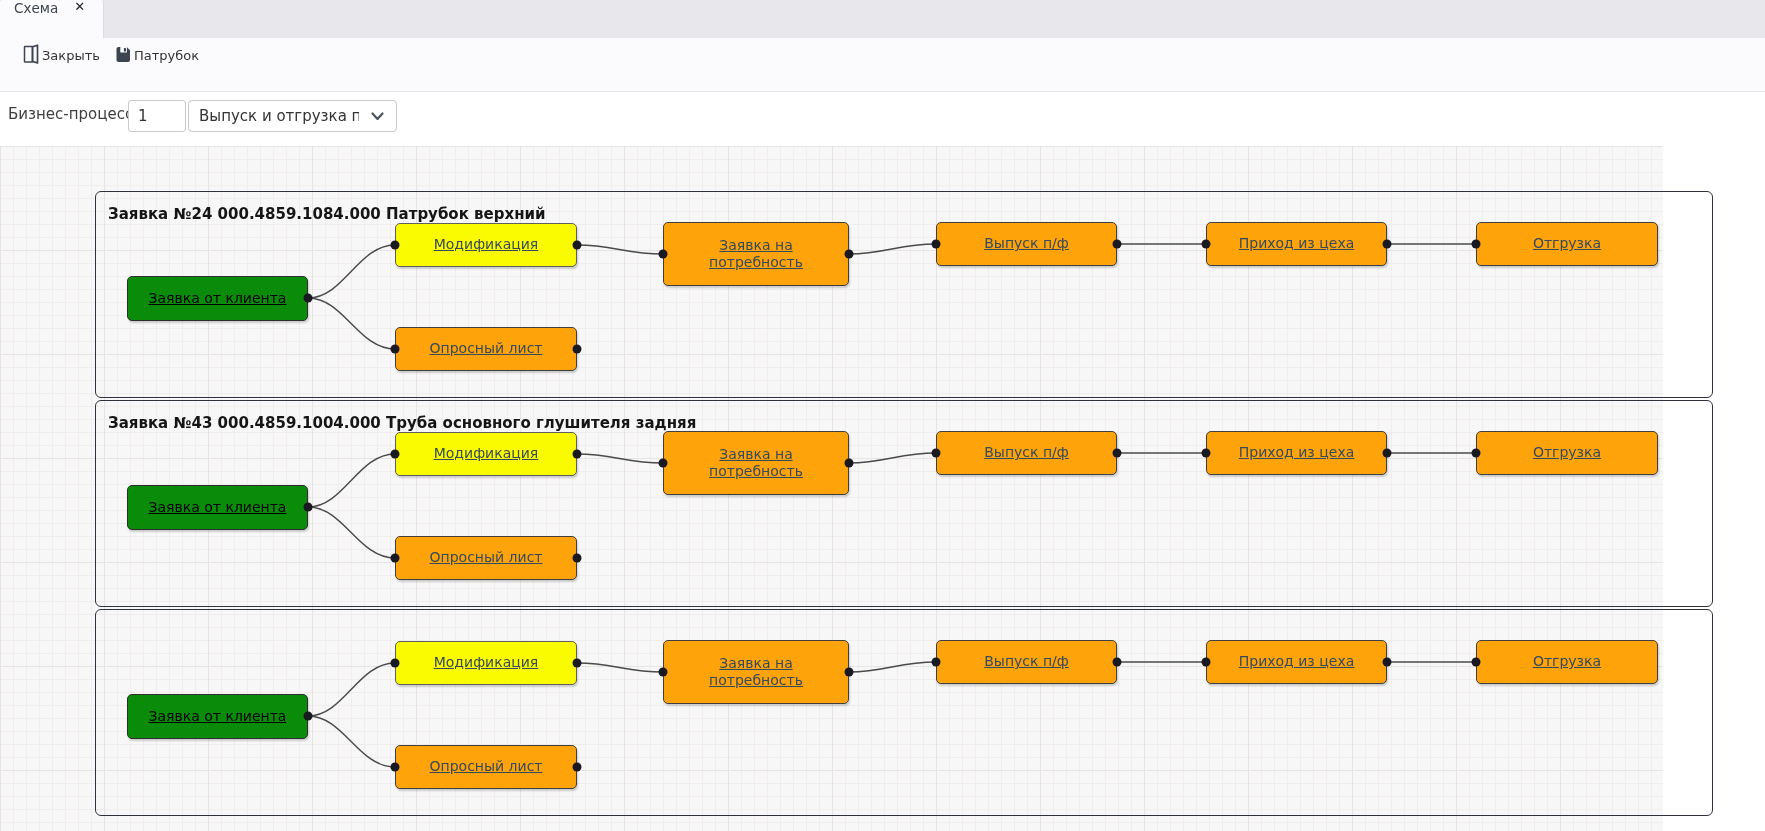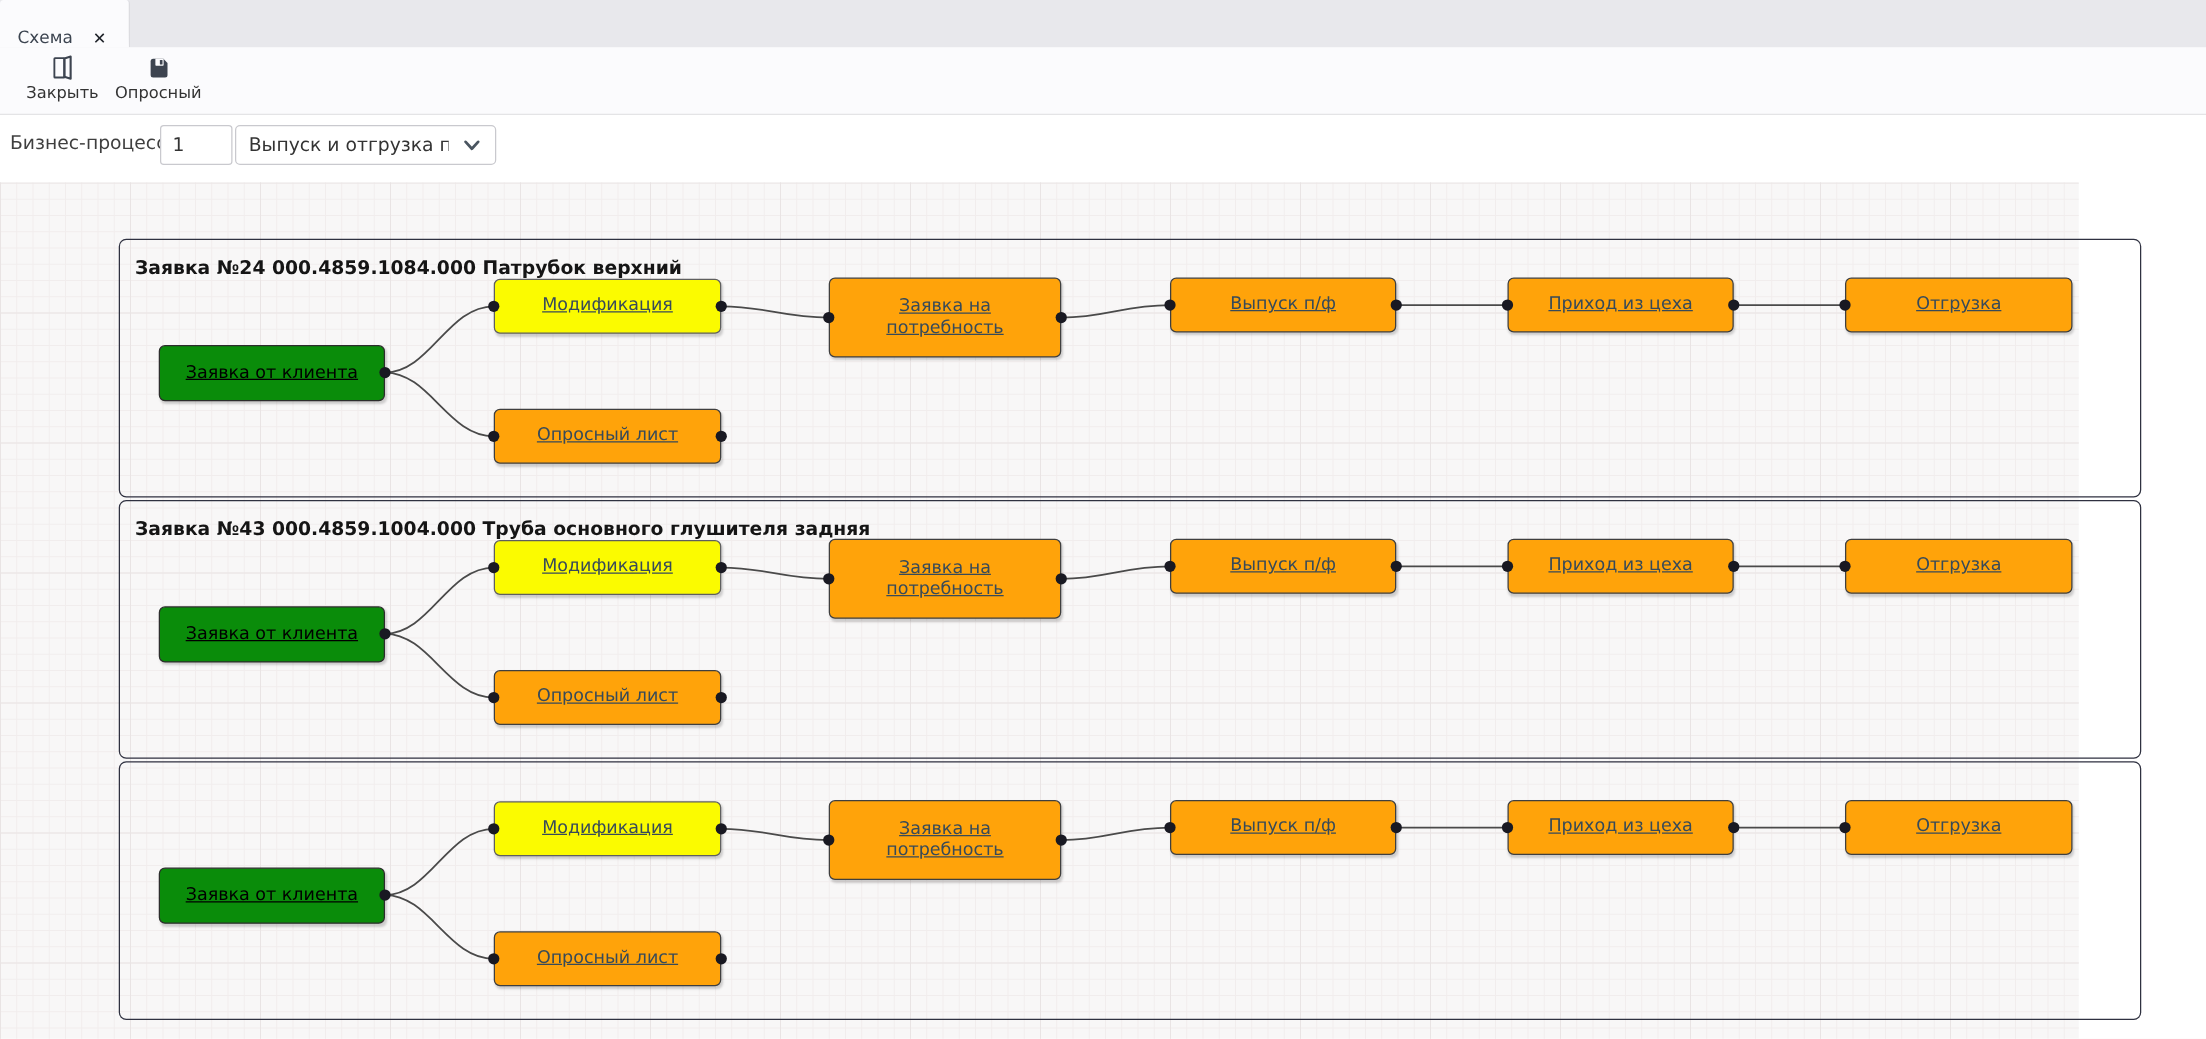--- a/index.html
+++ b/index.html
@@ -4,29 +4,29 @@
 <style>
   * { margin:0; padding:0; box-sizing:border-box; }
   html,body { width:1765px; height:831px; overflow:hidden; }
   body { font-family:"DejaVu Sans","Liberation Sans",sans-serif; background:#fff; }
 
   .app { position:relative; width:1765px; height:831px; overflow:hidden; }
 
   
   .tabbar { position:absolute; left:0; top:0; width:1765px; height:38px; background:#e8e8ec; }
   .tab { position:absolute; left:0; top:0; height:38px; width:104px; background:#fbfbfd;
-         display:flex; align-items:flex-end; padding:0 12px 0 14px; border-right:1px solid #dcdce0;
+         display:flex; align-items:flex-start; padding:0 12px 0 14px; border-right:1px solid #dcdce0;
          border-radius:3px 3px 0 0; }
   .tab-label { font-size:13.5px; color:#3c4450; }
   .tab-close { margin-left:16px; font-size:13px; color:#20242b; cursor:pointer; line-height:1; }
 
   
   .toolbar { position:absolute; left:0; top:38px; width:1765px; height:54px; background:#fbfbfd;
              border-bottom:1px solid #e4e4e6; display:flex; align-items:flex-start; }
-  .tool-btn { display:flex; flex-direction:column; align-items:center; justify-content:flex-start;
+  .tool-btn { display:flex; align-items:center; justify-content:flex-start;
               min-width:72px; padding:5px 6px 0 6px; cursor:pointer; }
   .tool-btn:first-child { margin-left:14px; }
   .tool-btn .ticon { width:22px; height:22px; display:block; }
   .tool-btn .tlabel { font-size:13px; color:#333; margin-top:2px; white-space:nowrap; }
   .toolbar-right-text { position:absolute; left:1753px; top:63px; font-size:14px; color:#3a3a3a; }
 
   
   .process-bar { position:absolute; left:0; top:92px; width:1765px; height:46px; background:#ffffff; }
   .pb-label { position:absolute; left:8px; top:13px; font-size:15px; color:#3f3f3f; }
   .pb-input { position:absolute; left:128px; top:100px; width:58px; height:32px;
@@ -94,21 +94,21 @@
         <path d="M12.5 3.8 L17.5 2.2 V20 L12.5 18.4 Z" fill="none" stroke="#3d4450" stroke-width="1.7" stroke-linejoin="round"></path>
       </svg>
       <span class="tlabel">Закрыть</span>
     </div>
     <div class="tool-btn">
       <svg class="ticon" viewBox="0 0 22 22">
         <path d="M4.5 6 a2 2 0 0 1 2 -2 h8.2 L18 7.3 V17 a2 2 0 0 1 -2 2 H6.5 a2 2 0 0 1 -2 -2 Z" fill="#3d4450"></path>
         <rect x="8.3" y="4" width="6.6" height="5.6" rx="0.6" fill="#fbfbfd"></rect>
         <rect x="11.9" y="5" width="2.1" height="3.6" rx="0.4" fill="#3d4450"></rect>
       </svg>
-      <span class="tlabel">Опросный</span>
+      <span class="tlabel">Патрубок</span>
     </div>
     <span class="toolbar-right-text">О</span>
   </div>
 
   <div class="process-bar">
     <span class="pb-label">Бизнес-процесс</span>
   </div>
   <input class="pb-input" value="1" style="">
   <div class="pb-select">
     <span class="pb-select-text">Выпуск и отгрузка проду</span>

